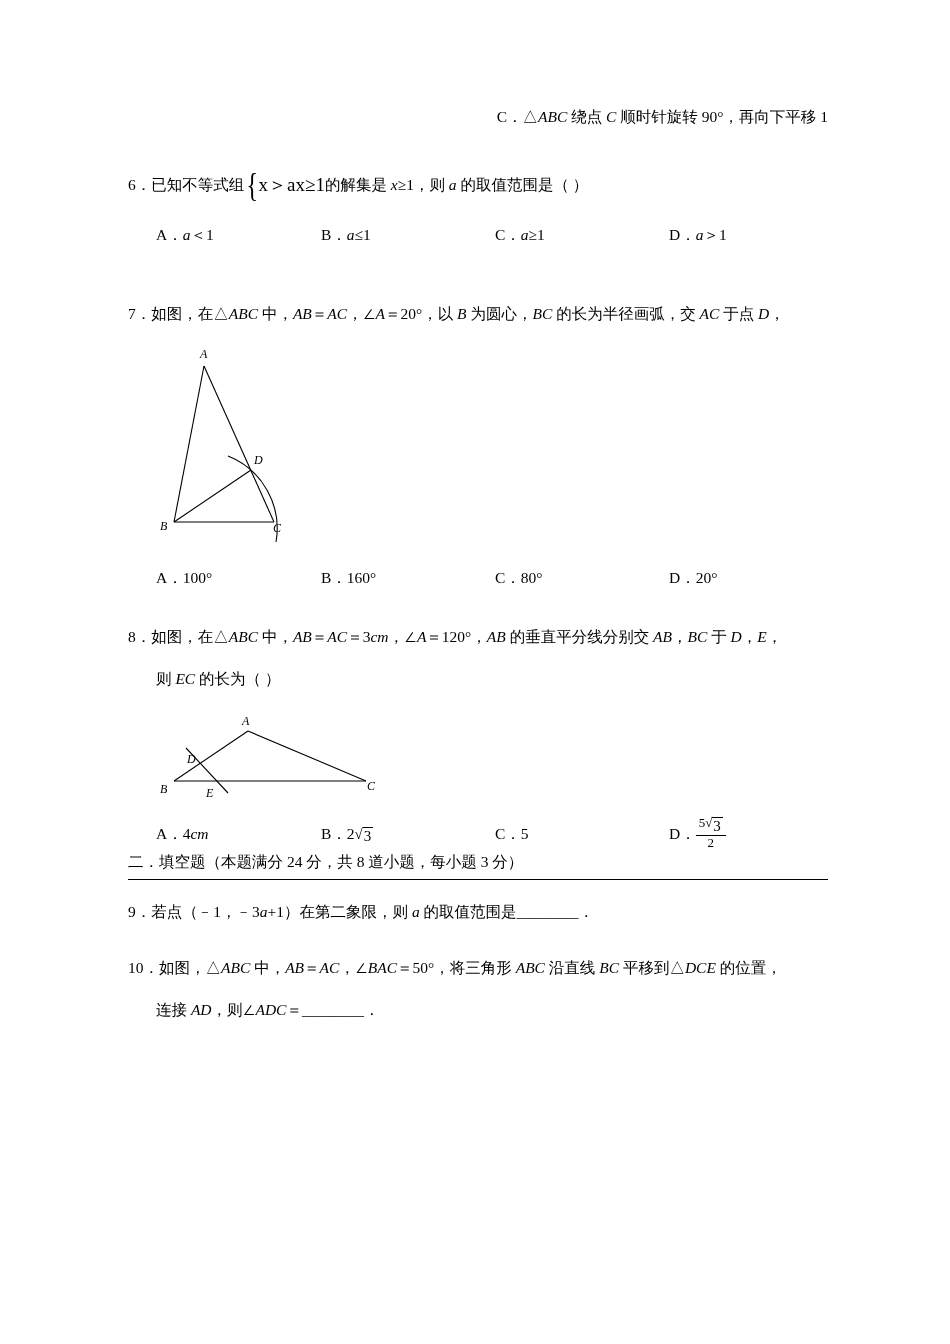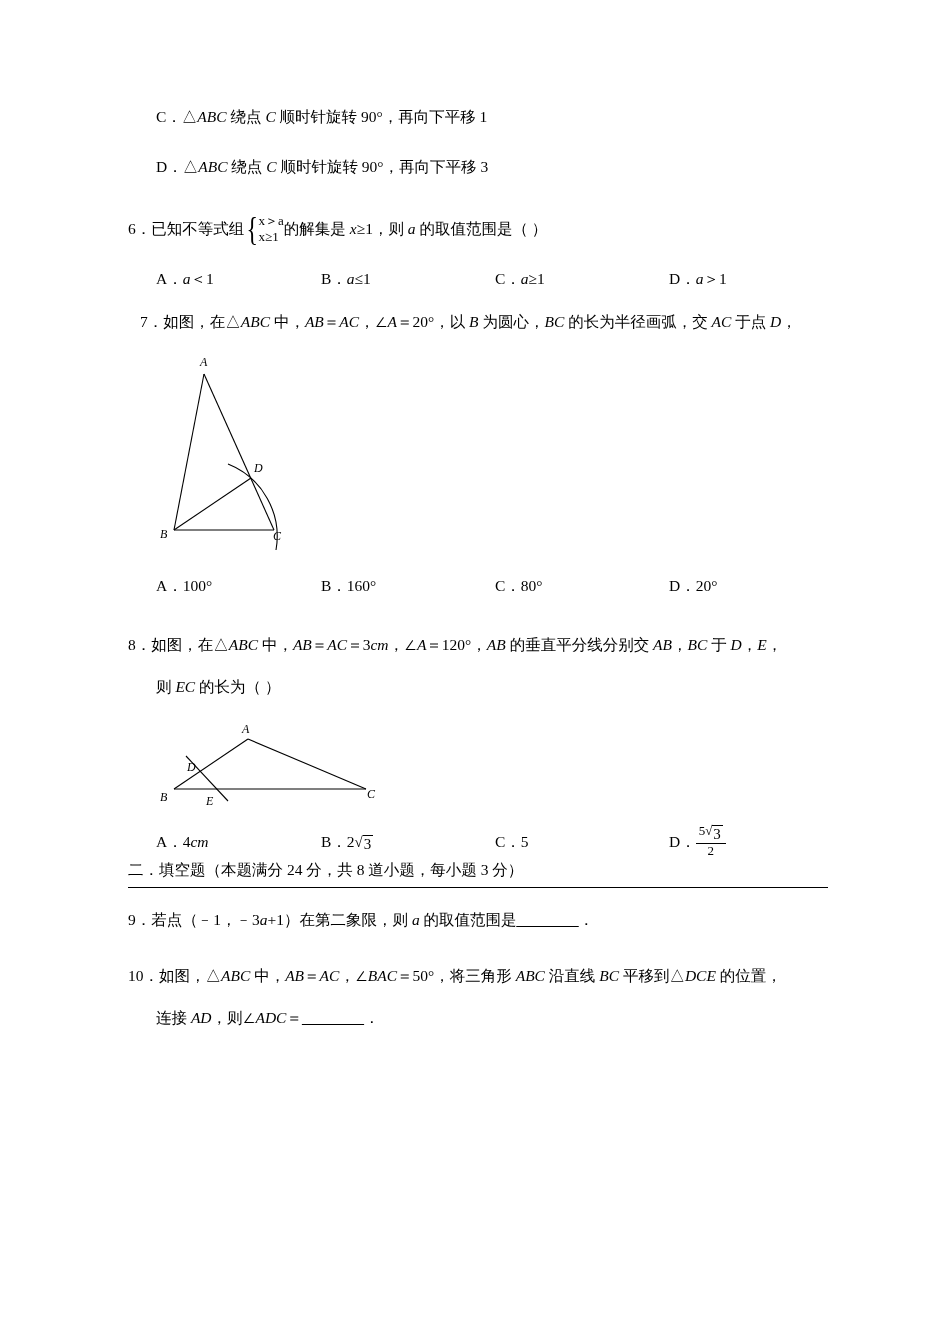--- a/index.html
+++ b/index.html
@@ -57,22 +57,21 @@
   }
   .brace {
     font-size: 34px;
     line-height: 1;
     display: inline-block;
     transform: scaleX(0.7);
     margin-right: -2px;
   }
   .sysrows {
     display: inline-flex;
-    flex-direction: column;
-    font-size: 13px;
+    font-size: 19px;
     line-height: 1.25;
   }
   .figbox { padding-left: 28px; margin-top: 6px; }
   .sectitle {
     font-weight: normal;
     font-size: 15.5px;
     margin-bottom: 0;
   }
   .hr {
     border: none;
@@ -97,55 +96,52 @@
     display: inline-flex;
     align-items: flex-start;
     font-size: 15px;
   }
   .sqrt .rad { font-size: 15px; }
   .sqrt .rnd {
     border-top: 1px solid #000;
     padding: 0 2px 0 1px;
     margin-top: 1px;
   }
-  .ul { text-decoration: underline; }
+  .ul { }
   svg { display: block; }
 </style>
 </head>
 <body>
 
 <div class="page">
   <div class="content">
 
-    <div class="line indent blk" style="margin-bottom:26px;">
+    <div class="line indent blk" style="margin-bottom:40px;text-align:right;">
       <span>C．</span><span>△</span><i class="it">ABC</i><span> 绕点 </span><i class="it">C</i><span> 顺时针旋转 90°，再向下平移 1</span>
     </div>
 
-    <div class="line indent" style="margin-bottom:34px;">
-      <span>D．</span><span>△</span><i class="it">ABC</i><span> 绕点 </span><i class="it">C</i><span> 顺时针旋转 90°，再向下平移 3</span>
-    </div>
 
     <div class="line" style="margin-bottom:22px;">
       <span>6．</span><span>已知不等式组</span><span class="sys">
           <span class="brace">{</span>
           <span class="sysrows">
             <span>x＞a</span>
             <span>x≥1</span>
           </span>
         </span><span>的解集是 </span><i class="it">x</i><span>≥1，则 </span><i class="it">a</i><span> 的取值范围是（      ）</span>
     </div>
 
-    <div class="opts" style="margin-bottom:20px;">
+    <div class="opts" style="margin-bottom:56px;">
       <div class="op1"><span>A．</span><i class="it">a</i><span>＜1</span></div>
       <div class="op2"><span>B．</span><i class="it">a</i><span>≤1</span></div>
       <div class="op3"><span>C．</span><i class="it">a</i><span>≥1</span></div>
       <div class="op4"><span>D．</span><i class="it">a</i><span>＞1</span></div>
     </div>
 
-    <div class="line" style="margin-bottom:18px;margin-left:12px;">
+    <div class="line" style="margin-bottom:18px;">
       <span>7．</span><span>如图，在△</span><i class="it">ABC</i><span> 中，</span><i class="it">AB</i><span>＝</span><i class="it">AC</i><span>，∠</span><i class="it">A</i><span>＝20°，以 </span><i class="it">B</i><span> 为圆心，</span><i class="it">BC</i><span> 的长为半径画弧，交 </span><i class="it">AC</i><span> 于点 </span><i class="it">D</i><span>，</span>
     </div>
 
 
     <div class="figbox" style="margin-bottom:14px;">
       <svg width="160" height="210" viewBox="0 0 160 210">
         <line x1="48" y1="22" x2="18" y2="178" stroke="#000" stroke-width="1.1"></line>
         <line x1="48" y1="22" x2="118" y2="178" stroke="#000" stroke-width="1.1"></line>
         <line x1="18" y1="178" x2="118" y2="178" stroke="#000" stroke-width="1.1"></line>
         <line x1="18" y1="178" x2="95" y2="126" stroke="#000" stroke-width="1.1"></line>

